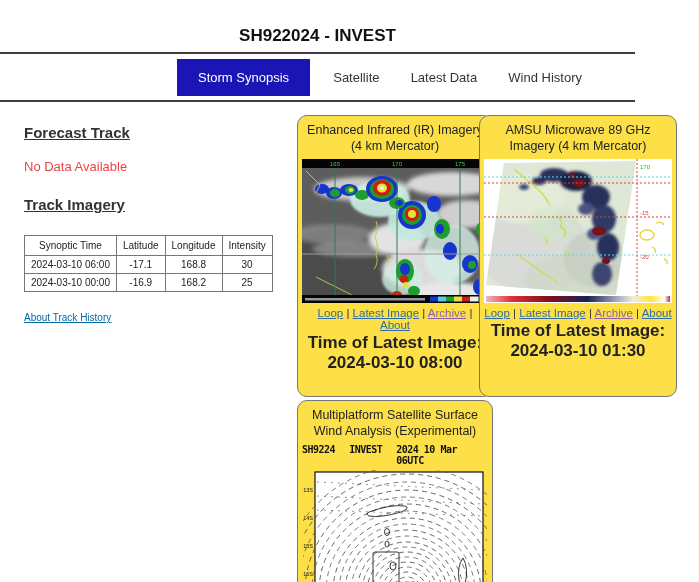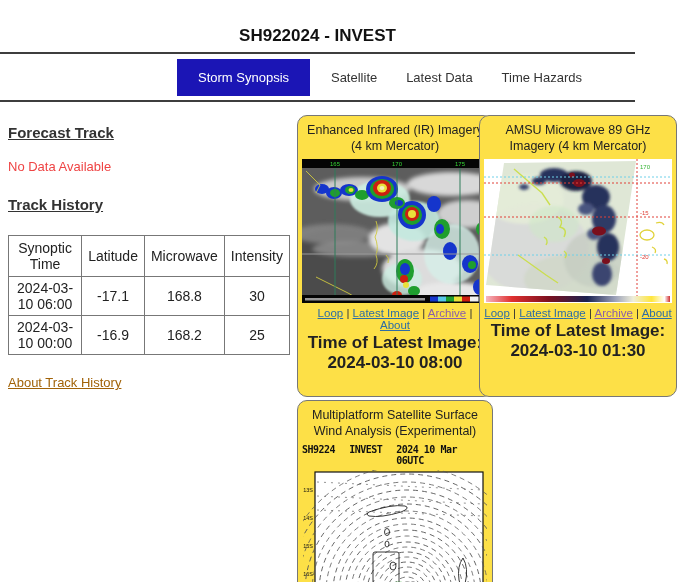--- a/index.html
+++ b/index.html
@@ -15,27 +15,27 @@
 
   
   .tabbar { height:46px; display:flex; align-items:center; padding-left:177px; padding-right:45px;
     justify-content:space-between; }
   .tab { font-size:13px; color:#333; cursor:pointer; padding:10px 8px; }
   .tab.active { background:#1b15b5; color:#fff; padding:11px 21px; font-size:13px; }
 
   .content { position:relative; width:699px; height:505px; }
 
   
-  .left-col { position:absolute; left:8px; top:0; width:282px; }
+  .left-col { position:absolute; left:24px; top:0; width:282px; }
   .section-heading { font-size:15px; font-weight:600; color:#333; text-decoration:underline; margin-top:22px; }
   .plain-text { font-size:13px; color:#ef4444; margin-top:18px; }
-  .track-table { border-collapse:collapse; margin-top:22px; font-size:14px; }
+  .track-table { border-collapse:collapse; margin-top:22px; font-size:10px; }
   .track-table th, .track-table td { border:1px solid #777; padding:3px 6px; text-align:center; color:#222; font-weight:normal; }
   .track-table th { padding:4px 6px; }
-  .link { color:#a16207; text-decoration:underline; font-size:13px; cursor:pointer; }
+  .link { color:#0369a1; text-decoration:underline; font-size:10px; cursor:pointer; }
   .about-link { display:inline-block; margin-top:20px; }
 
   
   .card { position:absolute; background:#fde047; border:1px solid #777; border-radius:10px; padding:6px 4px 4px 4px; }
   .card-ir   { left:297px; top:13px;  width:196px; height:282px; }
   .card-amsu { left:479px; top:13px;  width:198px; height:282px; }
   .card-wind { left:297px; top:298px; width:196px; height:300px; }
   .card-title { font-size:12.5px; color:#222; text-align:center; line-height:1.3; }
   .imgwrap { margin:4px auto 0 auto; display:block; cursor:pointer; }
   .links-row { text-align:center; font-size:11.5px; margin-top:4px; }
@@ -59,37 +59,37 @@
 
 <div class="page">
 
   <div class="page-title">SH922024 - INVEST</div>
   <hr class="rule rule-top">
 
   <div class="tabbar">
     <div class="tab active">Storm Synopsis</div>
     <div class="tab">Satellite</div>
     <div class="tab">Latest Data</div>
-    <div class="tab">Time Hazards</div>
+    <div class="tab">Wind History</div>
   </div>
   <hr class="rule rule-bottom">
 
   <div class="content">
 
     <div class="left-col">
       <div class="section-heading">Forecast Track</div>
       <div class="plain-text">No Data Available</div>
-      <div class="section-heading">Track History</div>
+      <div class="section-heading">Track Imagery</div>
 
       <table class="track-table">
         <thead>
           <tr>
             <th>Synoptic Time</th>
             <th>Latitude</th>
-            <th>Microwave</th>
+            <th>Longitude</th>
             <th>Intensity</th>
           </tr>
         </thead>
         <tbody>
           <tr>
             <td>2024-03-10 06:00</td>
             <td>-17.1</td>
             <td>168.8</td>
             <td>30</td>
           </tr>

